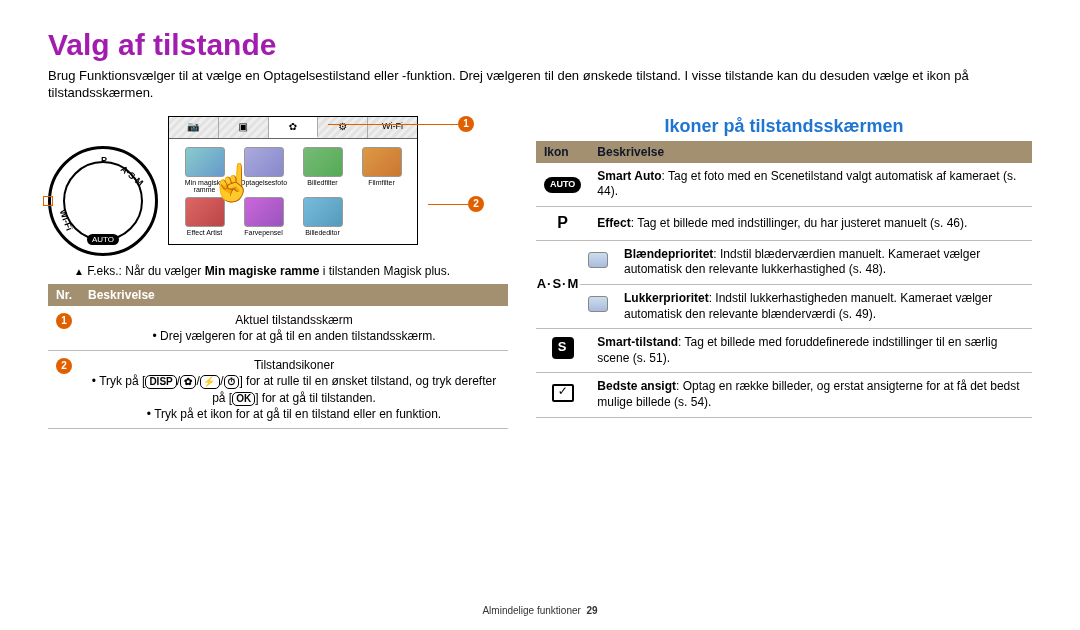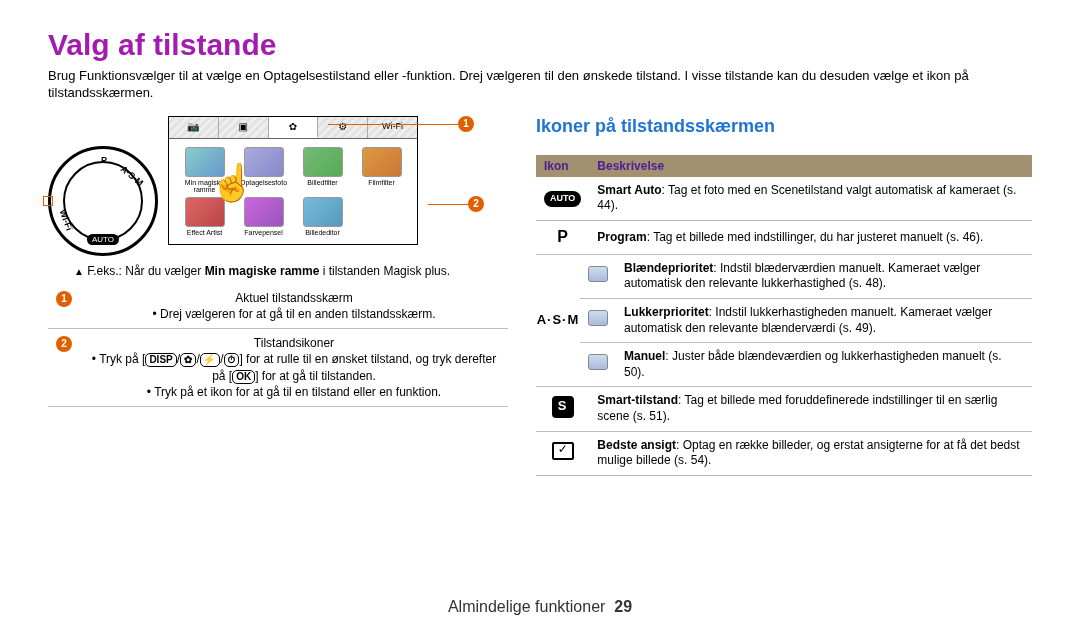--- a/index.html
+++ b/index.html
@@ -109,25 +109,25 @@
     padding:6px 8px; vertical-align:top; border-bottom:1px solid #bbb; font-size:12px; line-height:1.35;text-align:center;
   }
   table.desc td.num {
     width:30px; text-align:center;
   }
   .numcircle {
     display:inline-flex; width:16px; height:16px; border-radius:50%; background:#e06000; color:#fff; font-size:10px; align-items:center; justify-content:center; font-weight:bold;
   }
   .btn-label { border:1px solid #000; border-radius:5px; padding:0 3px; font-size:10px; font-weight:bold; display:inline-block; line-height:1.2;}
   h2.sub {
-    color:#1f75d1; font-size:18px; font-weight:700; margin-bottom:18px;
+    color:#1f75d1; font-size:18px; font-weight:700; margin-bottom:4px;text-align:center;
   }
   table.icons { width:100%; border-collapse:collapse; font-size:12px; }
   table.icons th {
-    background:#a39070; color:#4c1d95; text-align:left; padding:4px 8px; font-weight:bold;
+    background:#a39070; color:#0f172a; text-align:left; padding:4px 8px; font-weight:bold;
   }
   table.icons td {
     padding:6px 8px; vertical-align:middle; border-bottom:1px solid #bbb; line-height:1.3;
   }
   table.icons td.ic { width:44px; text-align:center; vertical-align:middle;}
   .auto-pill2 {
     display:inline-block; background:#000; color:#fff; font-size:9px; padding:2px 6px; border-radius:8px; font-weight:bold;
   }
   .asm-flex { display:flex; align-items:stretch; }
   .asm-left {
@@ -143,21 +143,21 @@
   }
   .ic-s {
     display:inline-block; width:22px; height:22px; background:#000; border-radius:4px; position:relative;
   }
   .ic-s::after{content:"S"; color:#fff; font-weight:bold; position:absolute; top:2px; left:6px; font-size:13px;}
   .ic-face {
     display:inline-block; width:22px; height:18px; border:2px solid #000; border-radius:2px; position:relative;
   }
   .ic-face::after{content:"✓"; position:absolute; top:-2px; left:4px; font-size:12px;}
   .footer {
-    position:absolute; bottom:14px; left:0; width:100%; text-align:center; font-size:16px; color:#333;
+    position:absolute; bottom:14px; left:0; width:100%; text-align:center; font-size:10px; color:#333;
   }
 </style>
 </head>
 <body>
 
 <h1 class="title">Valg af tilstande</h1>
 <p class="intro">Brug Funktionsvælger til at vælge en Optagelsestilstand eller -funktion. Drej vælgeren til den ønskede tilstand. I visse tilstande kan du desuden vælge et ikon på tilstandsskærmen.</p>
 
 <div class="columns">
 
@@ -221,20 +221,24 @@
       </div>
     </div>
 
     <p class="eg-line">
       <span class="tri">▲</span>
       <span>F.eks.: Når du vælger </span><b>Min magiske ramme</b><span> i tilstanden Magisk plus.</span>
     </p>
 
     <table class="desc">
       <tbody>
+          <tr>
+        <th>Nr.</th>
+        <th>Beskrivelse</th>
+      </tr>
       <tr>
         <td class="num"><span class="numcircle">1</span></td>
         <td>
           <span>Aktuel tilstandsskærm</span><br>
           • <span>Drej vælgeren for at gå til en anden tilstandsskærm.</span>
         </td>
       </tr>
       <tr>
         <td class="num"><span class="numcircle">2</span></td>
         <td>
@@ -254,41 +258,37 @@
           <tr>
         <th>Ikon</th>
         <th>Beskrivelse</th>
       </tr>
       <tr>
         <td class="ic"><span class="auto-pill2">AUTO</span></td>
         <td><b>Smart Auto</b><span id="r0txt">: Tag et foto med en Scenetilstand valgt automatisk af kameraet (s. 44).</span></td>
       </tr>
       <tr>
         <td class="ic"><b style="font-size:16px;">P</b></td>
-        <td><b>Program</b><span id="r1txt">: Tag et billede med indstillinger, du har justeret manuelt (s. 46).</span></td>
+        <td><b>Effect</b><span id="r1txt">: Tag et billede med indstillinger, du har justeret manuelt (s. 46).</span></td>
       </tr>
       <tr>
         <td colspan="2" style="padding:0; border-bottom:none;">
           <div class="asm-flex">
             <div class="asm-left">A·S·M</div>
             <div class="asm-right">
               <table>
                 <tbody>
                       <tr>
                         <td class="sic"><span class="mini-ic"></span></td>
                   <td><b>Blændeprioritet</b><span>: Indstil blæderværdien manuelt. Kameraet vælger automatisk den relevante lukkerhastighed (s. 48).</span></td>
                       </tr>
                 <tr>
                         <td class="sic"><span class="mini-ic"></span></td>
                   <td><b>Lukkerprioritet</b><span>: Indstil lukkerhastigheden manuelt. Kameraet vælger automatisk den relevante blænderværdi (s. 49).</span></td>
                       </tr>
-                <tr>
-                        <td class="sic"><span class="mini-ic"></span></td>
-                  <td><b>Manuel</b><span>: Juster både blændeværdien og lukkerhastigheden manuelt (s. 50).</span></td>
-                      </tr>
               </tbody>
                   </table>
             </div>
           </div>
         </td>
       </tr>
       <tr>
         <td class="ic"><span class="ic-s"></span></td>
         <td><b>Smart-tilstand</b><span>: Tag et billede med foruddefinerede indstillinger til en særlig scene (s. 51).</span></td>
       </tr>

